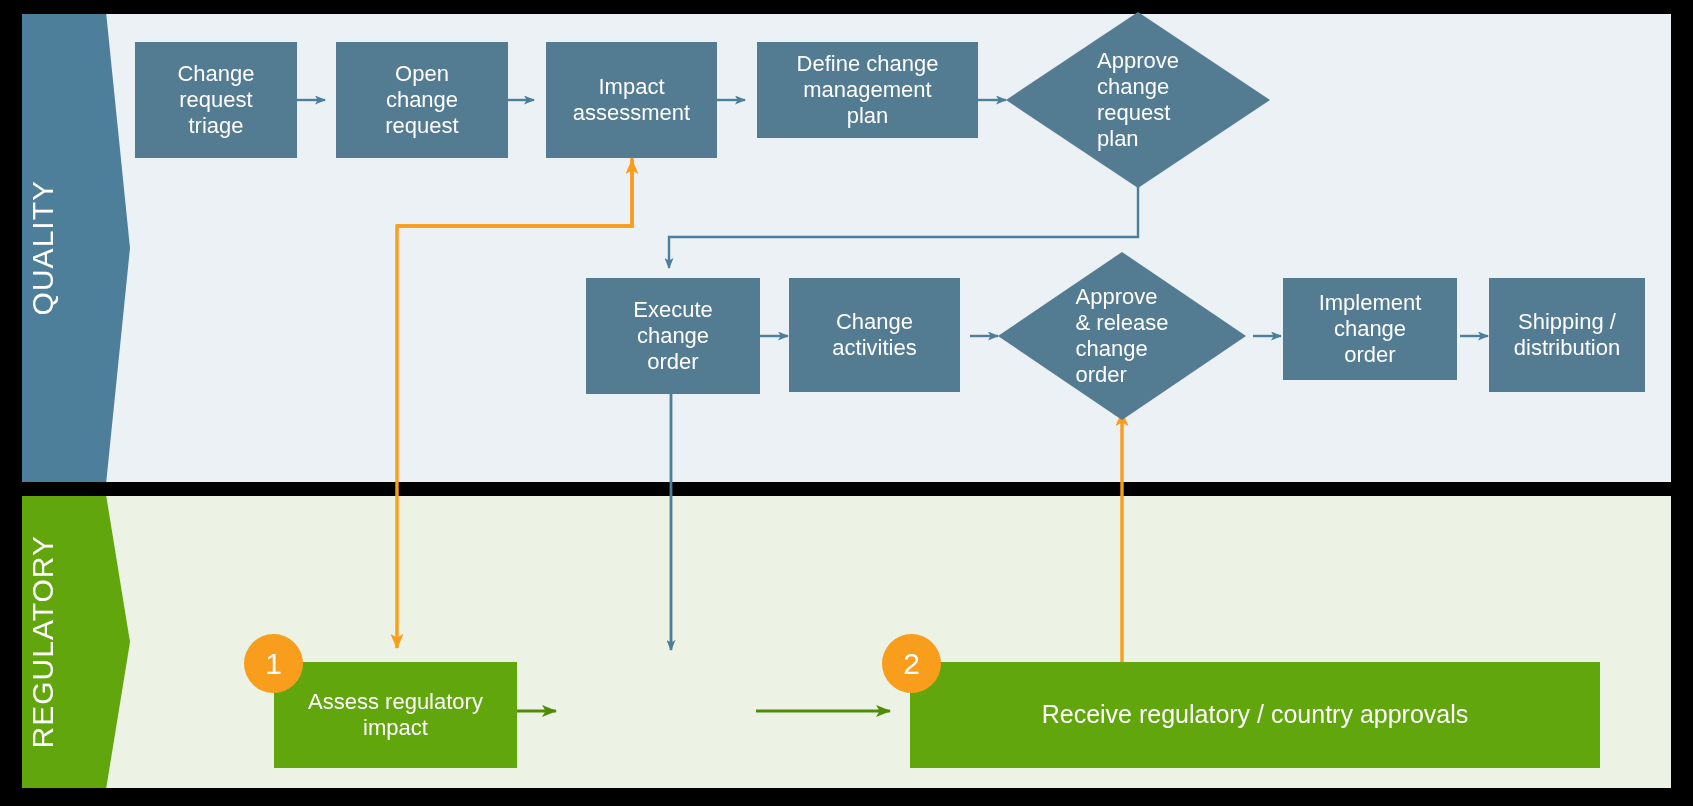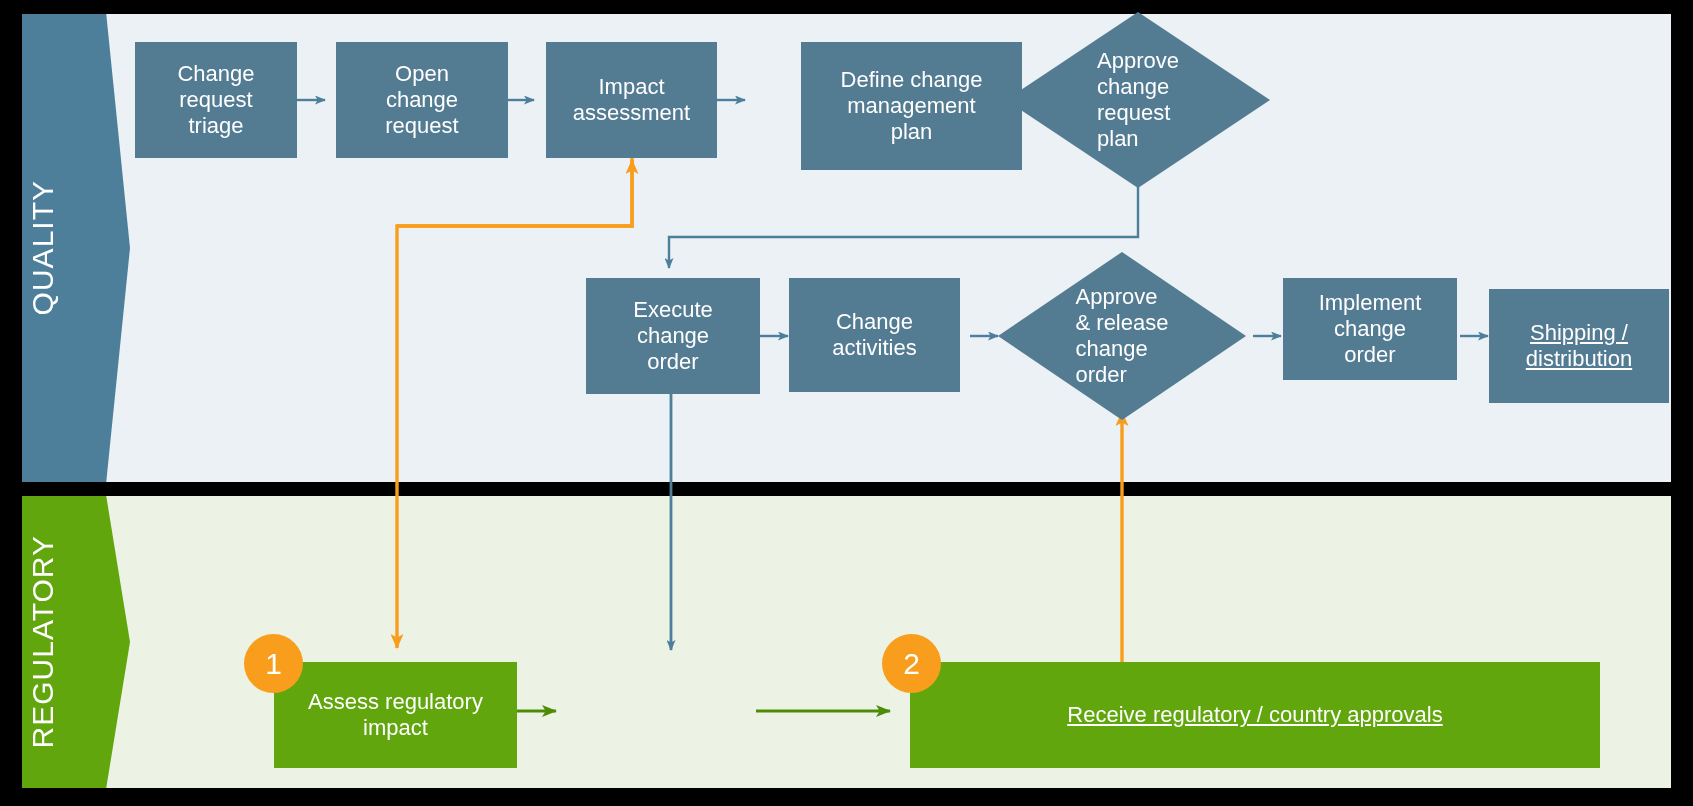--- a/index.html
+++ b/index.html
@@ -69,21 +69,21 @@
     display: flex;
     align-items: center;
     justify-content: center;
     text-align: center;
     color: #ffffff;
     line-height: 1.18;
     white-space: pre-line;
   }
   .node.blue { background: #537b92; font-size: 22px; }
   .node.green { background: #62a60e; font-size: 22px; }
-  .node.wide  { font-size: 22px; text-decoration: underline; }
+  .node.wide  { font-size: 25px; }
   
   .diamond {
     position: absolute;
   }
   .diamond .shape {
     position: absolute;
     inset: 0;
     background: #537b92;
     clip-path: polygon(50% 0, 100% 50%, 50% 100%, 0 50%);
   }
@@ -191,21 +191,21 @@
 request
 triage</div>
 
   <div class="node blue" style="left:336px; top:42px; width:172px; height:116px;">Open
 change
 request</div>
 
   <div class="node blue" style="left:546px; top:42px; width:171px; height:116px;">Impact
 assessment</div>
 
-  <div class="node blue" style="left:757px; top:42px; width:221px; height:128px;margin-left:44px;">Define change
+  <div class="node blue" style="left:757px; top:42px; width:221px; height:96px;">Define change
 management
 plan</div>
 
   <div class="diamond" style="left:1006px; top:12px; width:264px; height:176px;">
     <div class="shape"></div>
     <div class="dlabel">Approve
 change
 request
 plan</div>
   </div>
@@ -222,21 +222,21 @@
     <div class="dlabel">Approve
 &amp; release
 change
 order</div>
   </div>
 
   <div class="node blue" style="left:1283px; top:278px; width:174px; height:102px;">Implement
 change
 order</div>
 
-  <div class="node blue" style="left:1489px; top:289px; width:180px; height:114px;text-decoration:underline;">Shipping /
+  <div class="node blue" style="left:1489px; top:278px; width:156px; height:114px;">Shipping /
 distribution</div>
 
   <div class="node green" style="left:274px; top:662px; width:243px; height:106px;">Assess regulatory
 impact</div>
 
 
   <div class="node green wide" style="left:910px; top:662px; width:690px; height:106px;">Receive regulatory / country approvals</div>
 
   <div class="badge" style="left:244px; top:634px; width:59px; height:59px;">1</div>
 

